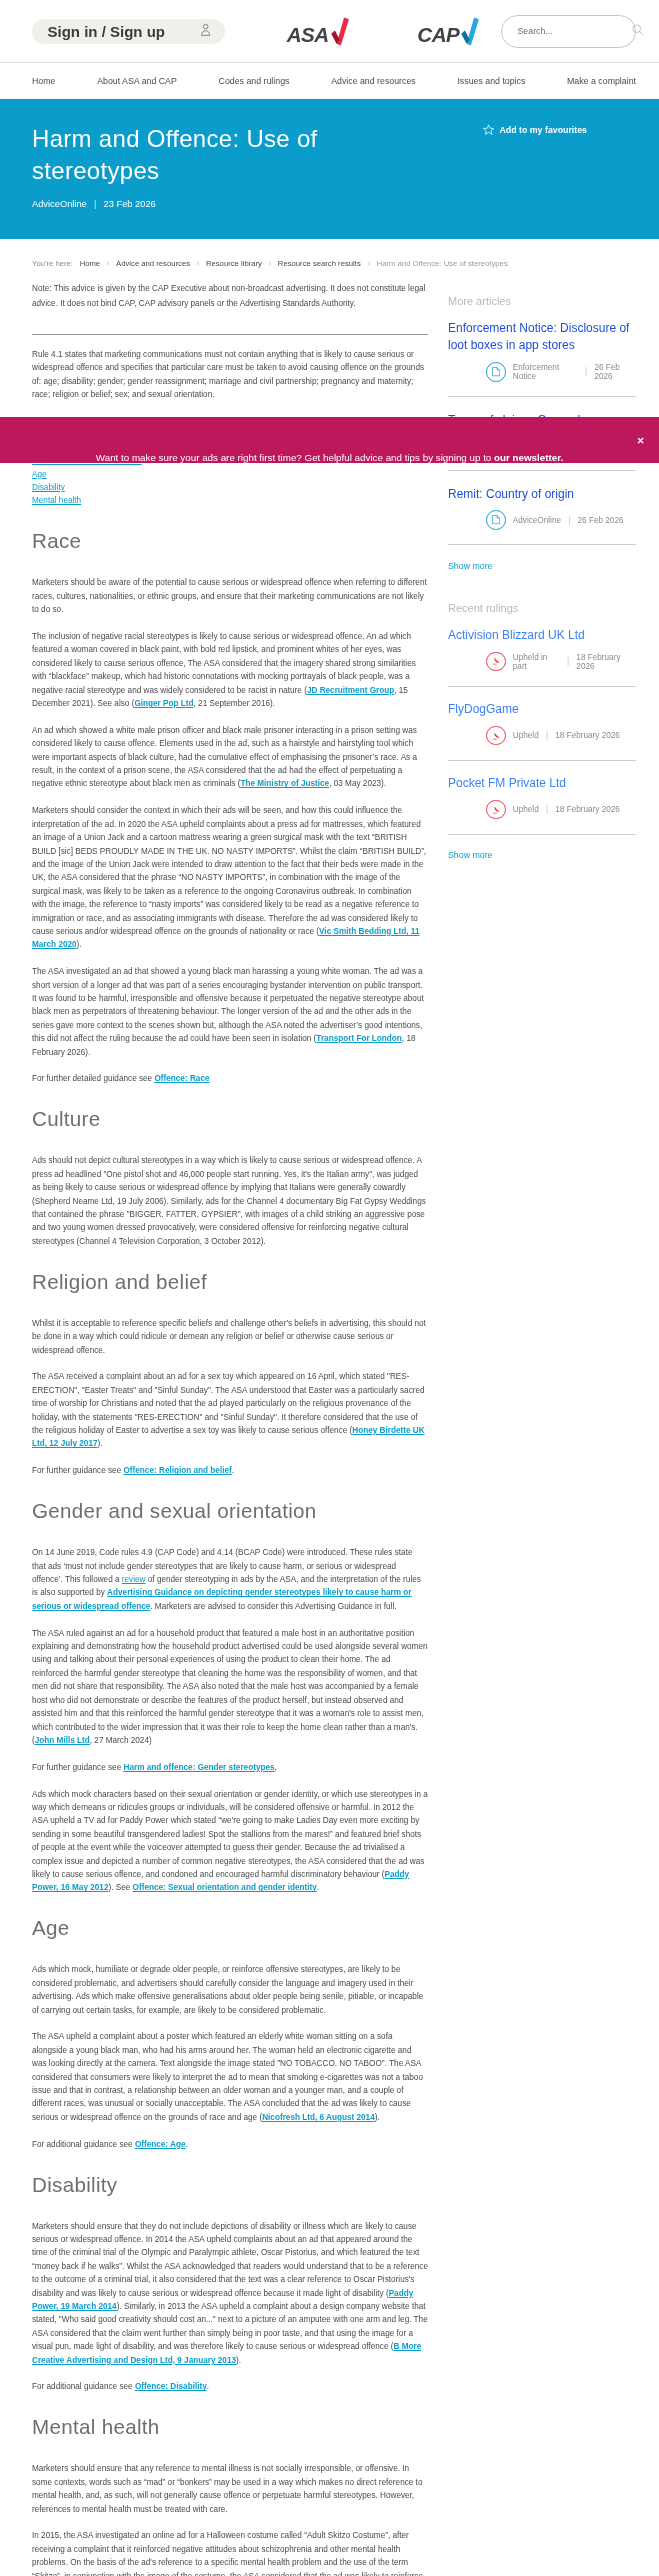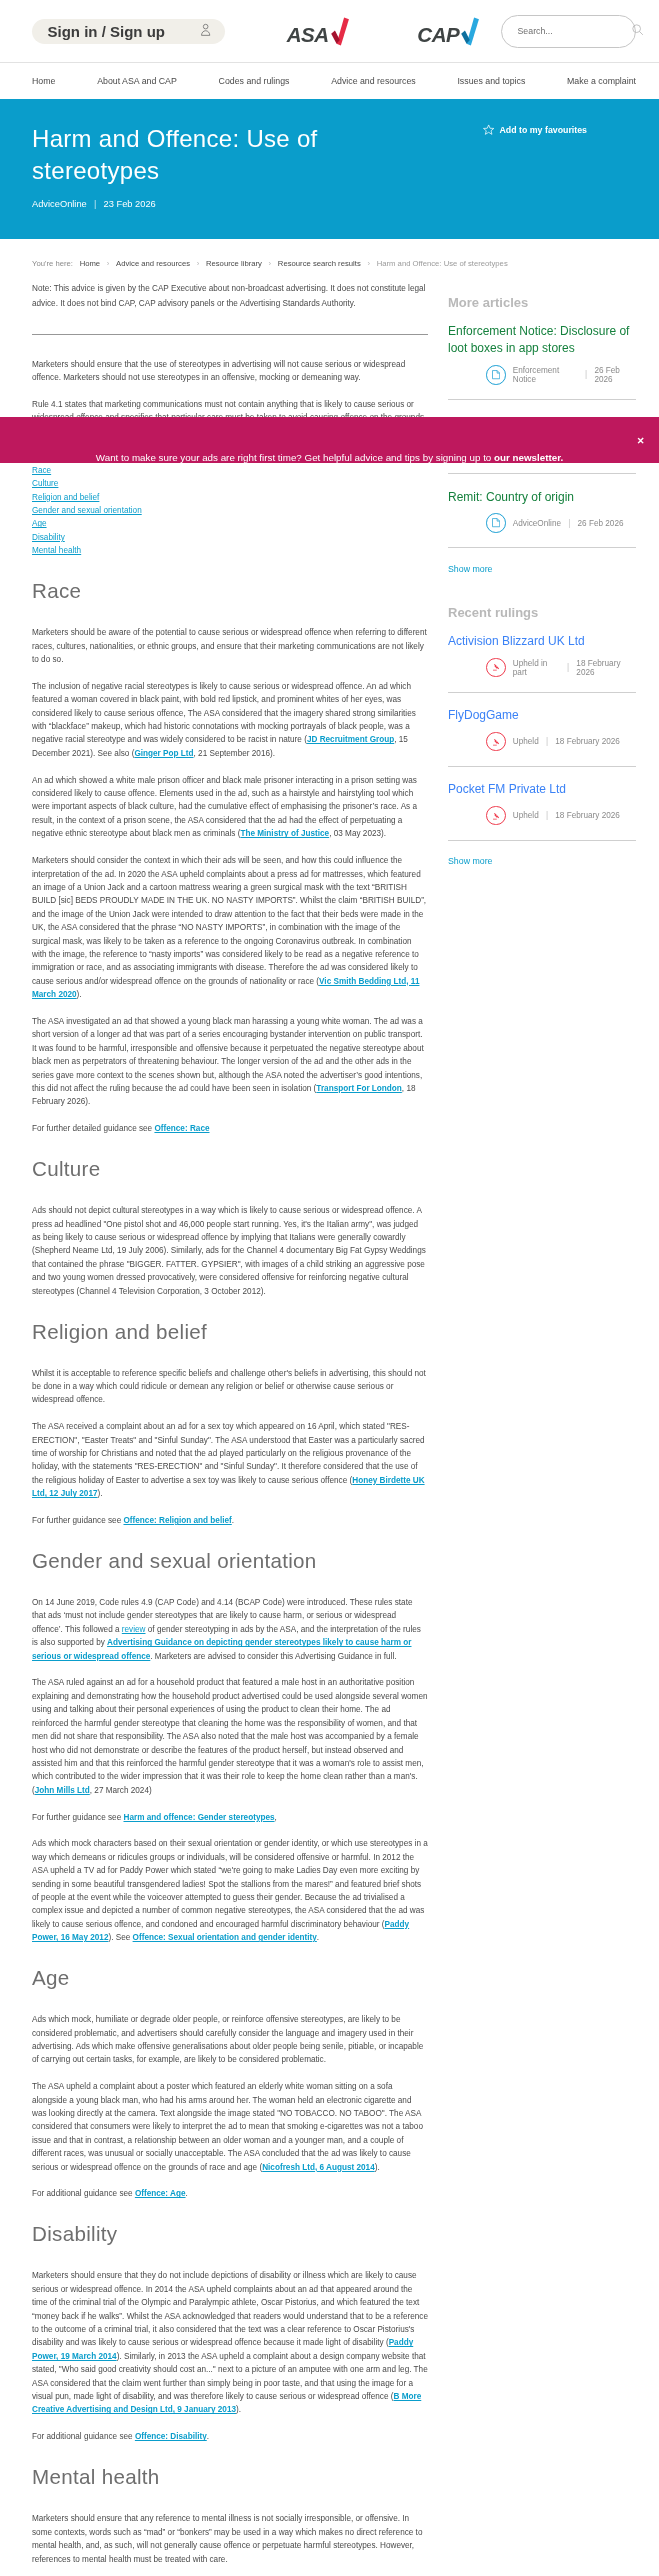--- a/index.html
+++ b/index.html
@@ -51,24 +51,24 @@
   .rule-divider { border:none; border-top:0.5px solid #979797; margin-top:21.6px; }
   p.body-p { font-size:8.2px; line-height:13.4px; color:#4a4a4a; margin-top:13.4px; }
   p.first-p { margin-top:23px; }
   .lnk { color:#0a9dcb; font-weight:bold; text-decoration:underline; }
   .lnk.thin { font-weight:normal; }
   .jump-list { margin-top:12.4px; }
   .jump-list a { display:block; font-size:8.2px; line-height:13.4px; color:#0a9dcb; text-decoration:underline; }
   h2.sec-title { font-size:20.6px; font-weight:300; color:#6e6e6e; margin-top:21.6px; letter-spacing:0.3px; }
 
   
-  .sb-heading { font-size:13px; font-weight:700; color:#b9b9b9; margin-bottom:13.4px; }
+  .sb-heading { font-size:11px; font-weight:400; color:#b9b9b9; margin-bottom:13.4px; }
   .sb-card { margin-top:2.1px; }
   .sb-card .sb-title-link { display:block; font-size:12px; line-height:17.5px; }
-  .sb-card.article .sb-title-link { color:#15803d; }
+  .sb-card.article .sb-title-link { color:#1d4ed8; }
   .sb-card.ruling .sb-title-link { color:#3b82f6; }
   .sb-meta { display:flex; align-items:center; gap:7.2px; margin-top:7.2px;padding-left:38px; }
   .sb-meta .mcircle { width:19.6px; height:19.6px; border-radius:50%; display:flex; align-items:center; justify-content:center; flex:0 0 19.6px; }
   .article .mcircle { border:0.8px solid #1a9fd4; }
   .ruling .mcircle { border:0.8px solid #ef3b4d; }
   .sb-meta .mtype, .sb-meta .mdate { font-size:8.2px; color:#8a8a8a; }
   .sb-meta .msep { color:#c4c4c4; }
   .sb-divider { border:none; border-top:0.5px solid #cfcfcf; margin:14.4px 0; }
   .show-more { display:inline-block; font-size:8.8px; font-weight:normal; color:#0a9dcb; margin-top:1px; }
   .rulings-block { margin-top:31px; }
@@ -152,21 +152,20 @@
     <span class="chev">›</span>
   <a href="#">Resource search results</a>
     <span class="chev">›</span>
   <span class="current">Harm and Offence: Use of stereotypes</span>
 </div>
 
 <div class="mid">
   <main class="main-col">
     <p class="note">Note: This advice is given by the CAP Executive about non-broadcast advertising. It does not constitute legal advice. It does not bind CAP, CAP advisory panels or the Advertising Standards Authority.</p>
     <hr class="rule-divider">
-    <p class="body-p first-p">Marketers should ensure that the use of stereotypes in advertising will not cause serious or widespread offence. Marketers should not use stereotypes in an offensive, mocking or demeaning way.</p>
     <p class="body-p">Rule 4.1 states that marketing communications must not contain anything that is likely to cause serious or widespread offence and specifies that particular care must be taken to avoid causing offence on the grounds of: age; disability; gender; gender reassignment; marriage and civil partnership; pregnancy and maternity; race; religion or belief; sex; and sexual orientation.</p>
 
     <div class="jump-list">
       <a href="#">Race</a>
       <a href="#">Culture</a>
       <a href="#">Religion and belief</a>
       <a href="#">Gender and sexual orientation</a>
       <a href="#">Age</a>
       <a href="#">Disability</a>
       <a href="#">Mental health</a>

